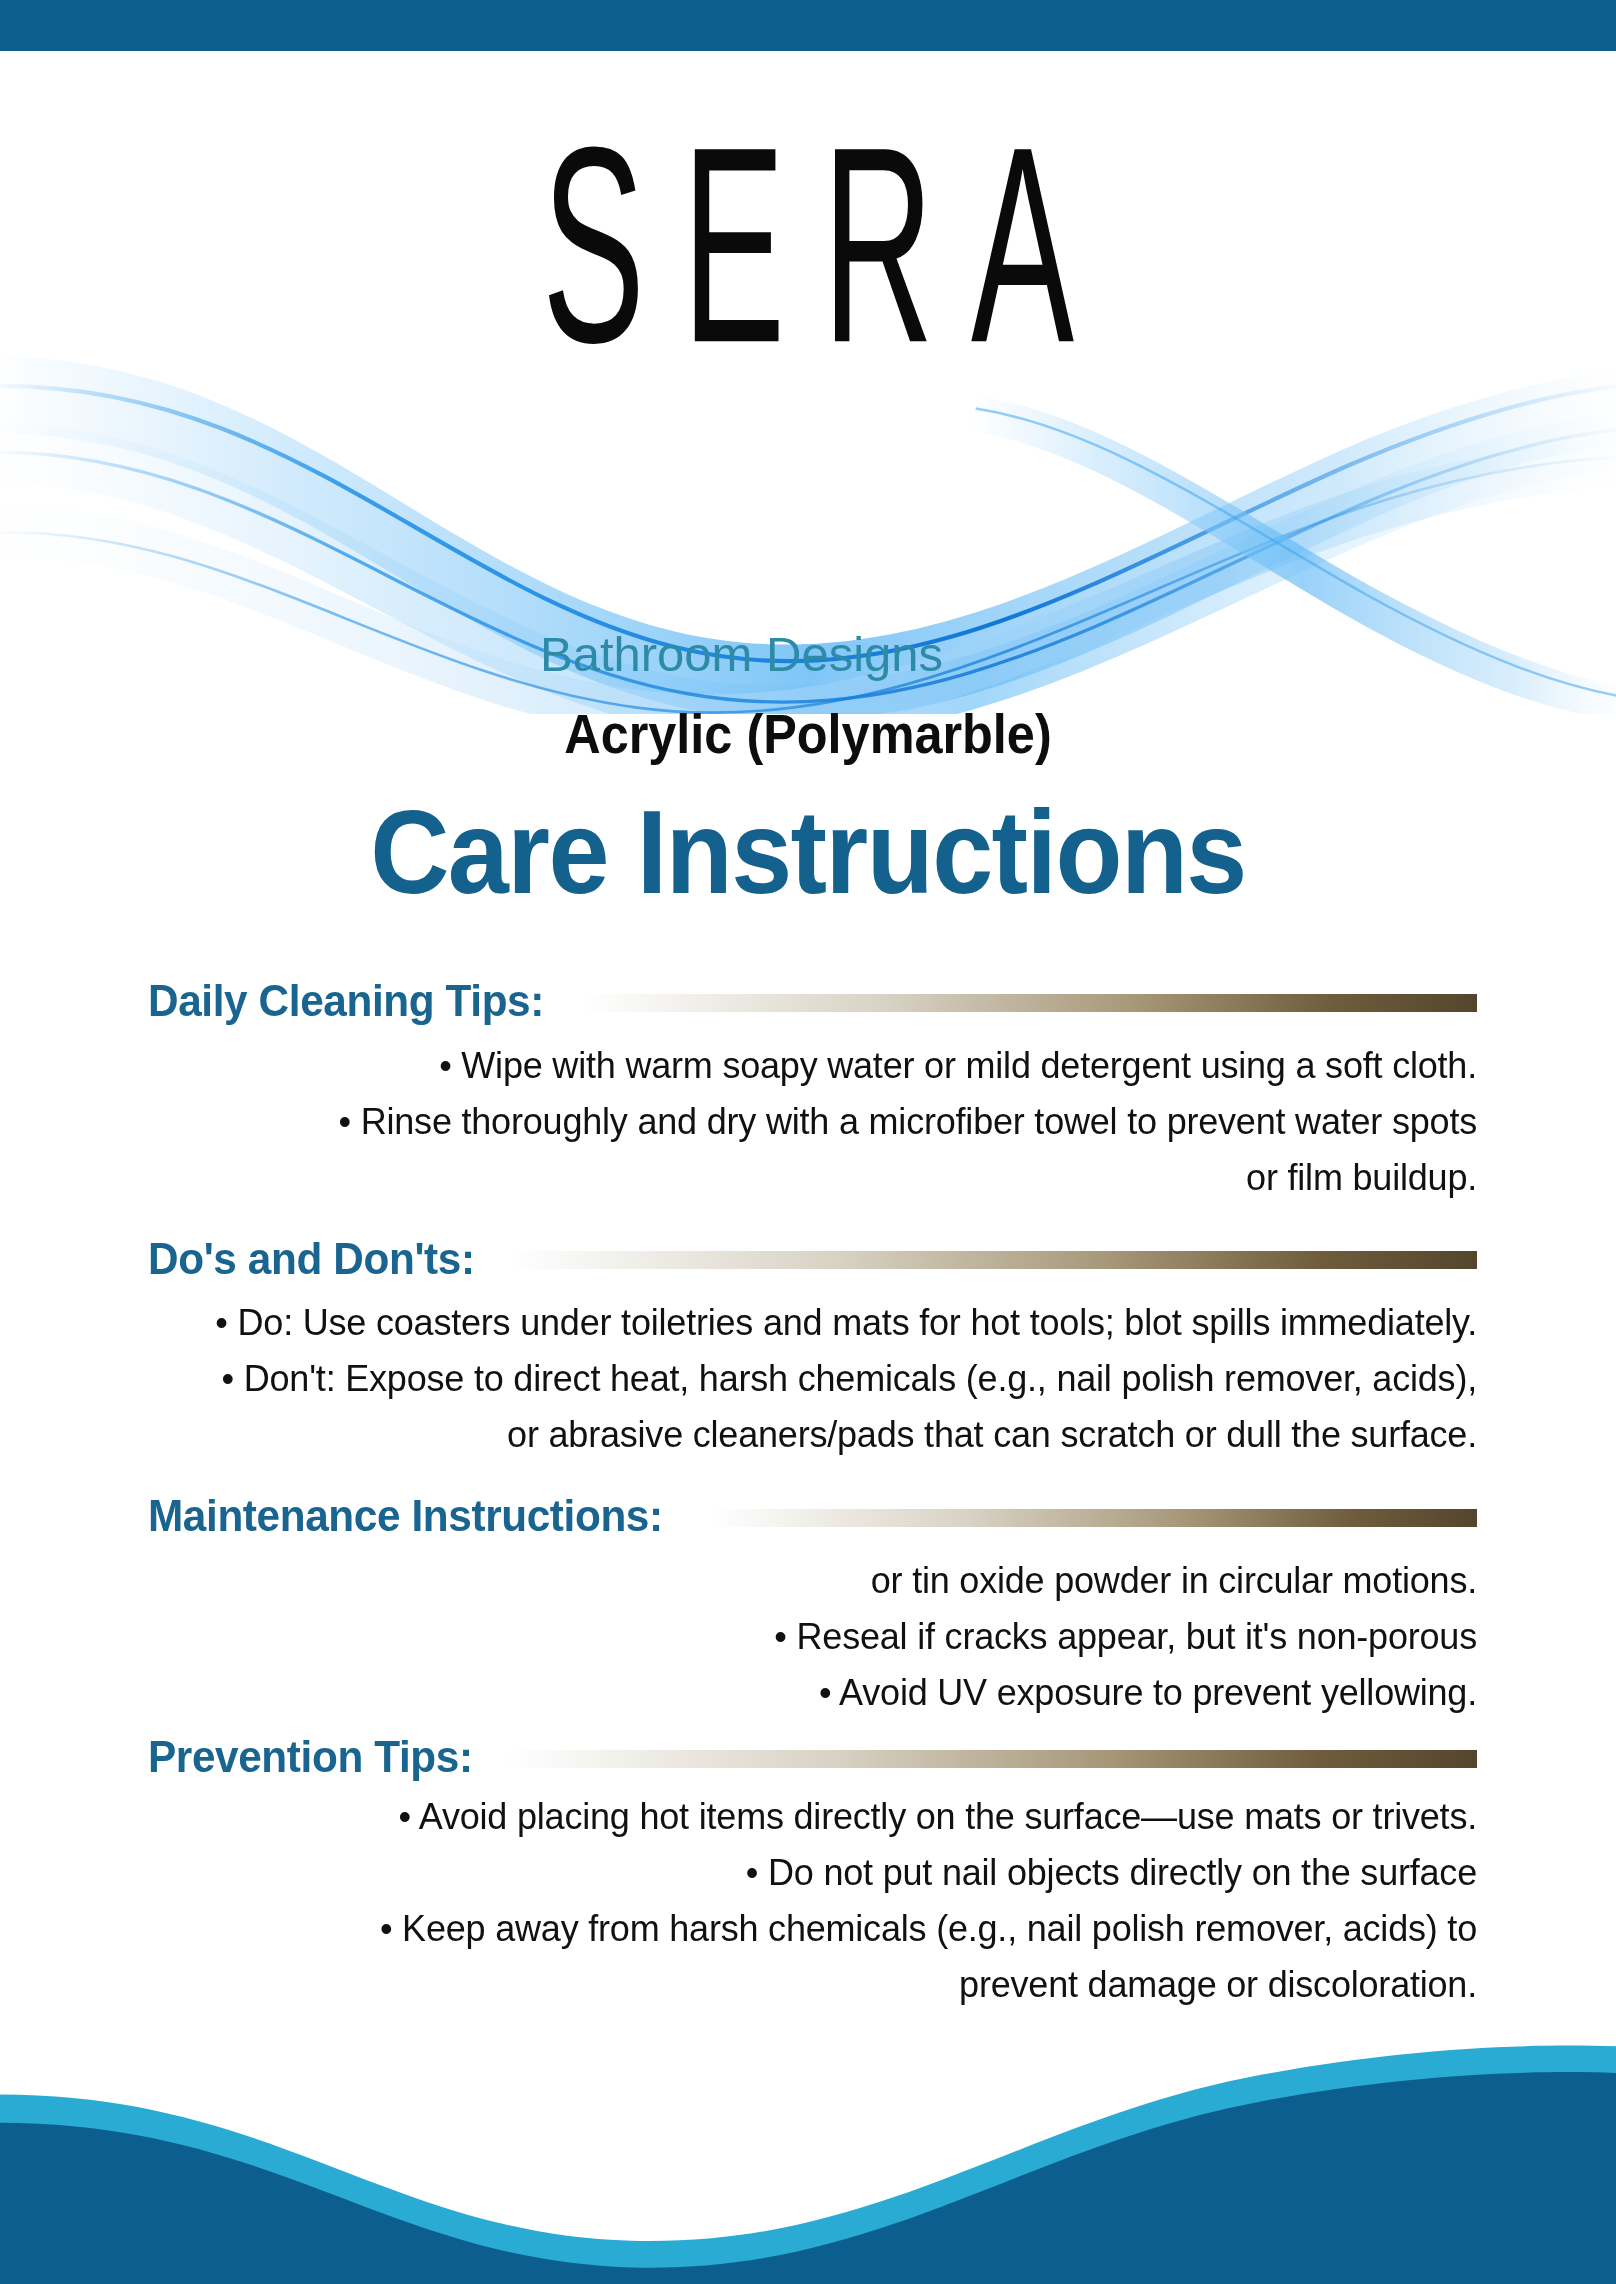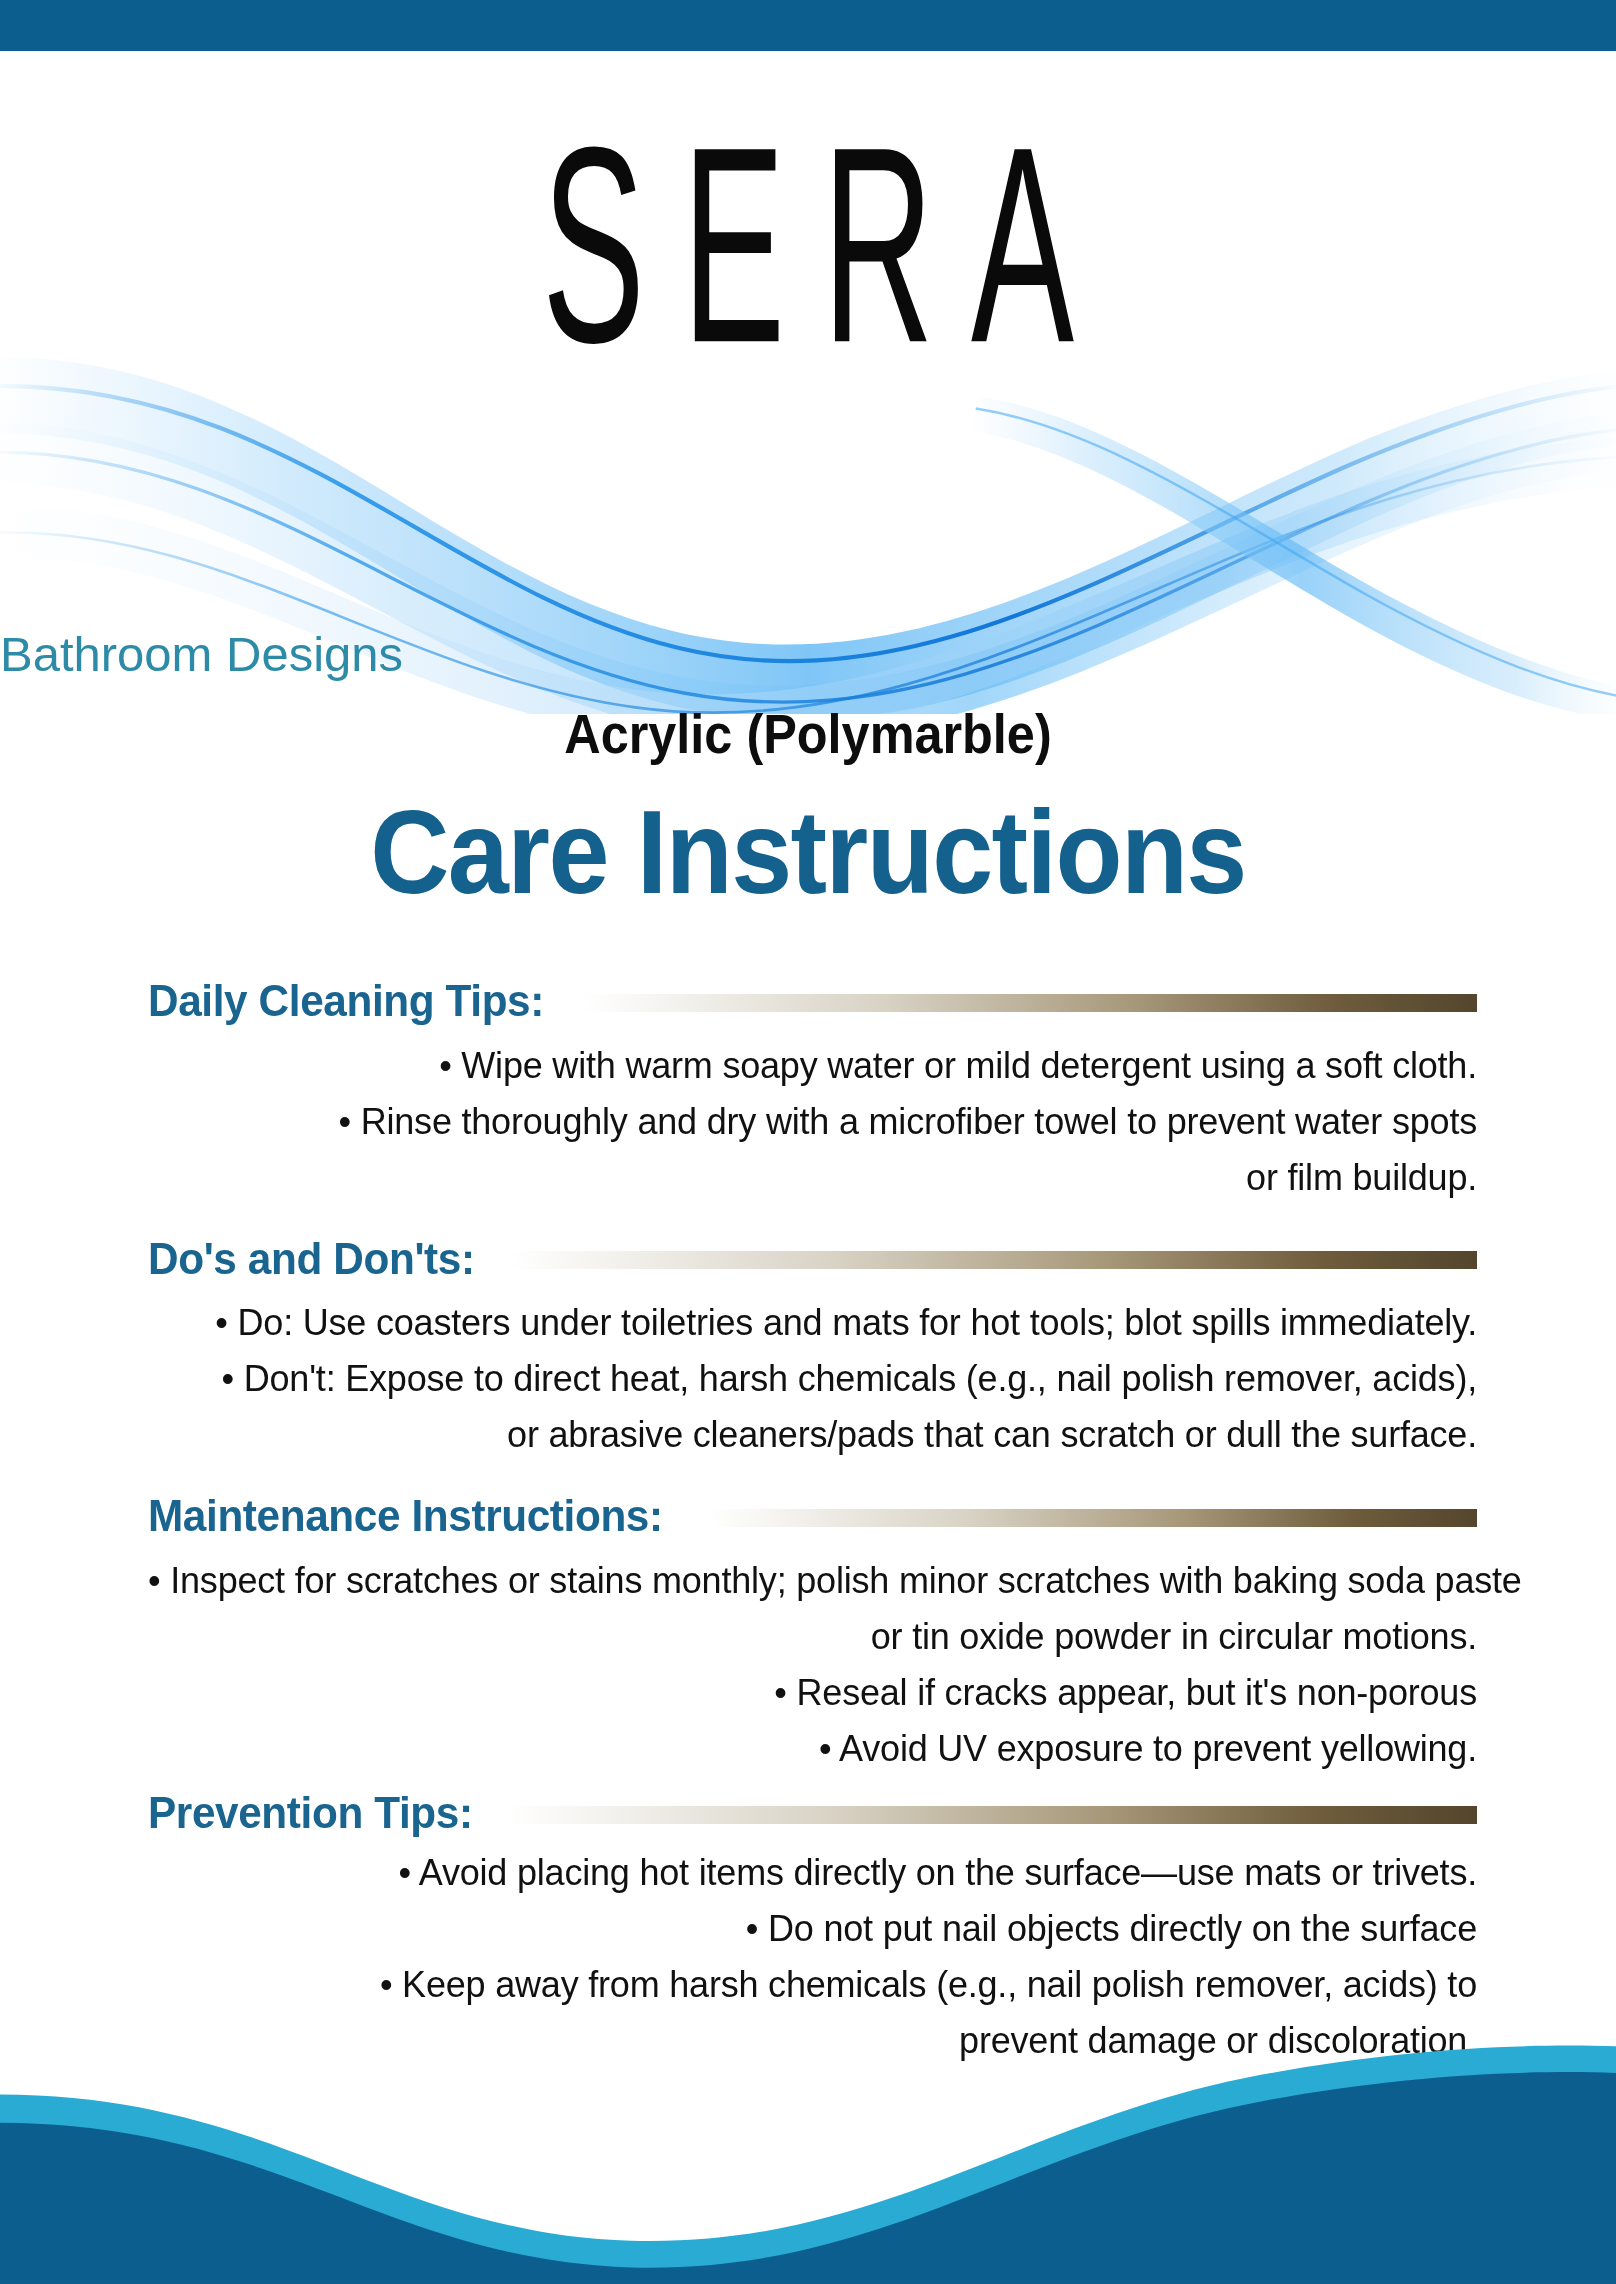--- a/index.html
+++ b/index.html
@@ -57,21 +57,21 @@
     z-index:2;
     pointer-events:none;
   }
 
   
   .tagline {
     position:absolute;
     left:0; top:628px;
     width:1616px;
     padding-right:133px;
-    text-align:left;
+    text-align:center;
     font-size:49px;
     line-height:53px;
     font-weight:400;
     letter-spacing:0px;
     color:#2D8BA8;
     z-index:5;
   }
 
   
   .product-name {
@@ -267,21 +267,20 @@
         <div class="bullet-line cont">or abrasive cleaners/pads that can scratch or dull the surface.</div>
       </div>
     </div>
 
     <div class="section sec-maint">
       <div class="section-head">
         <div class="section-title">Maintenance Instructions:</div>
         <div class="section-rule"></div>
       </div>
       <div class="bullets">
-        <div class="bullet-line">• Inspect for scratches or stains monthly; polish minor scratches with baking soda paste</div>
         <div class="bullet-line cont">or tin oxide powder in circular motions.</div>
         <div class="bullet-line">• Reseal if cracks appear, but it's non-porous</div>
         <div class="bullet-line">• Avoid UV exposure to prevent yellowing.</div>
       </div>
     </div>
 
     <div class="section sec-prevent">
       <div class="section-head">
         <div class="section-title">Prevention Tips:</div>
         <div class="section-rule"></div>

